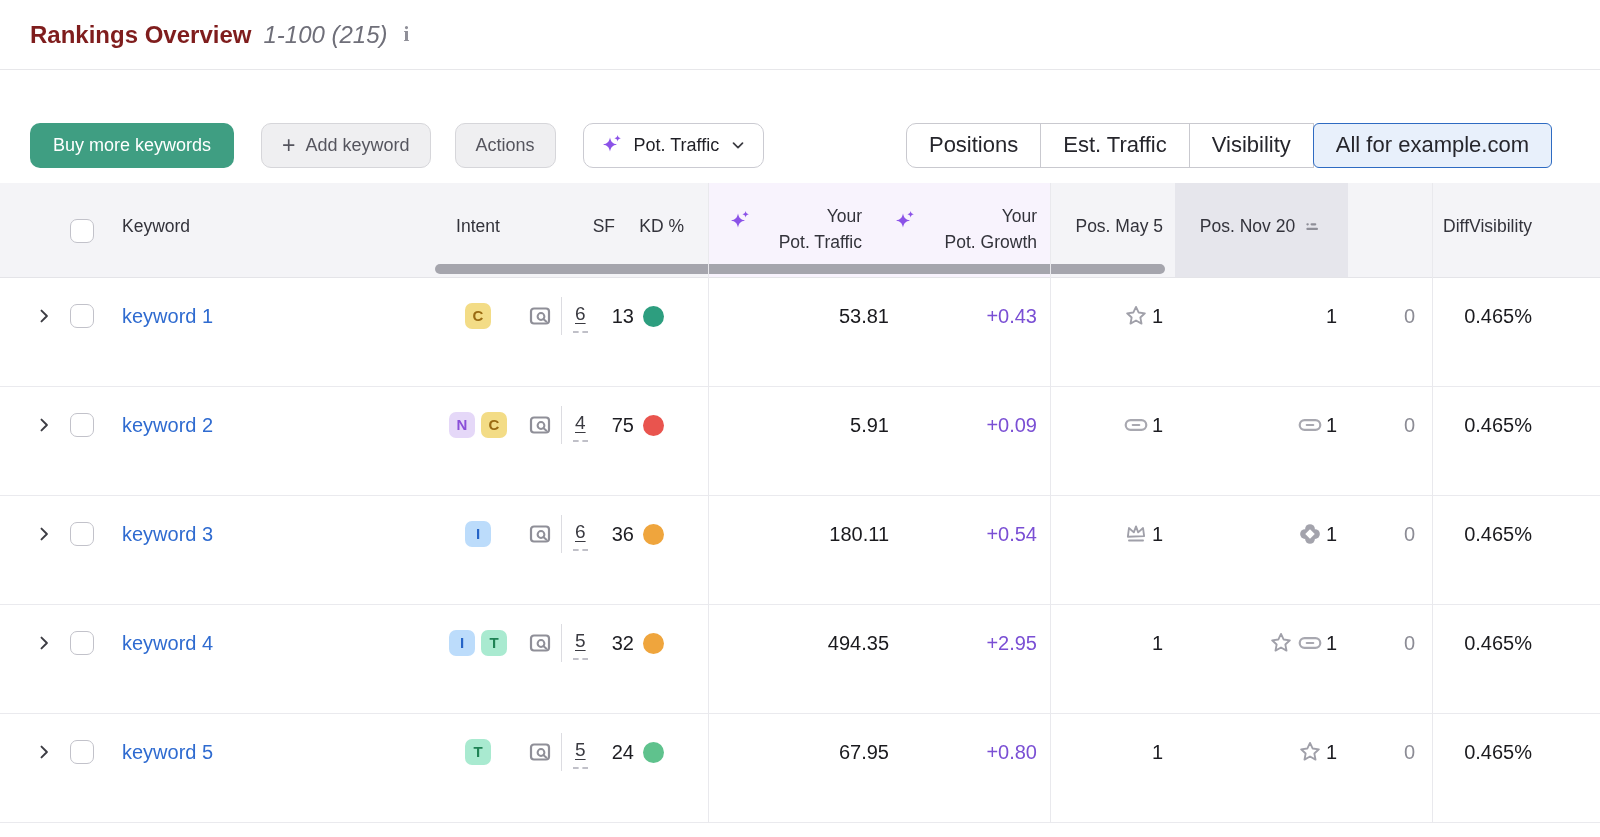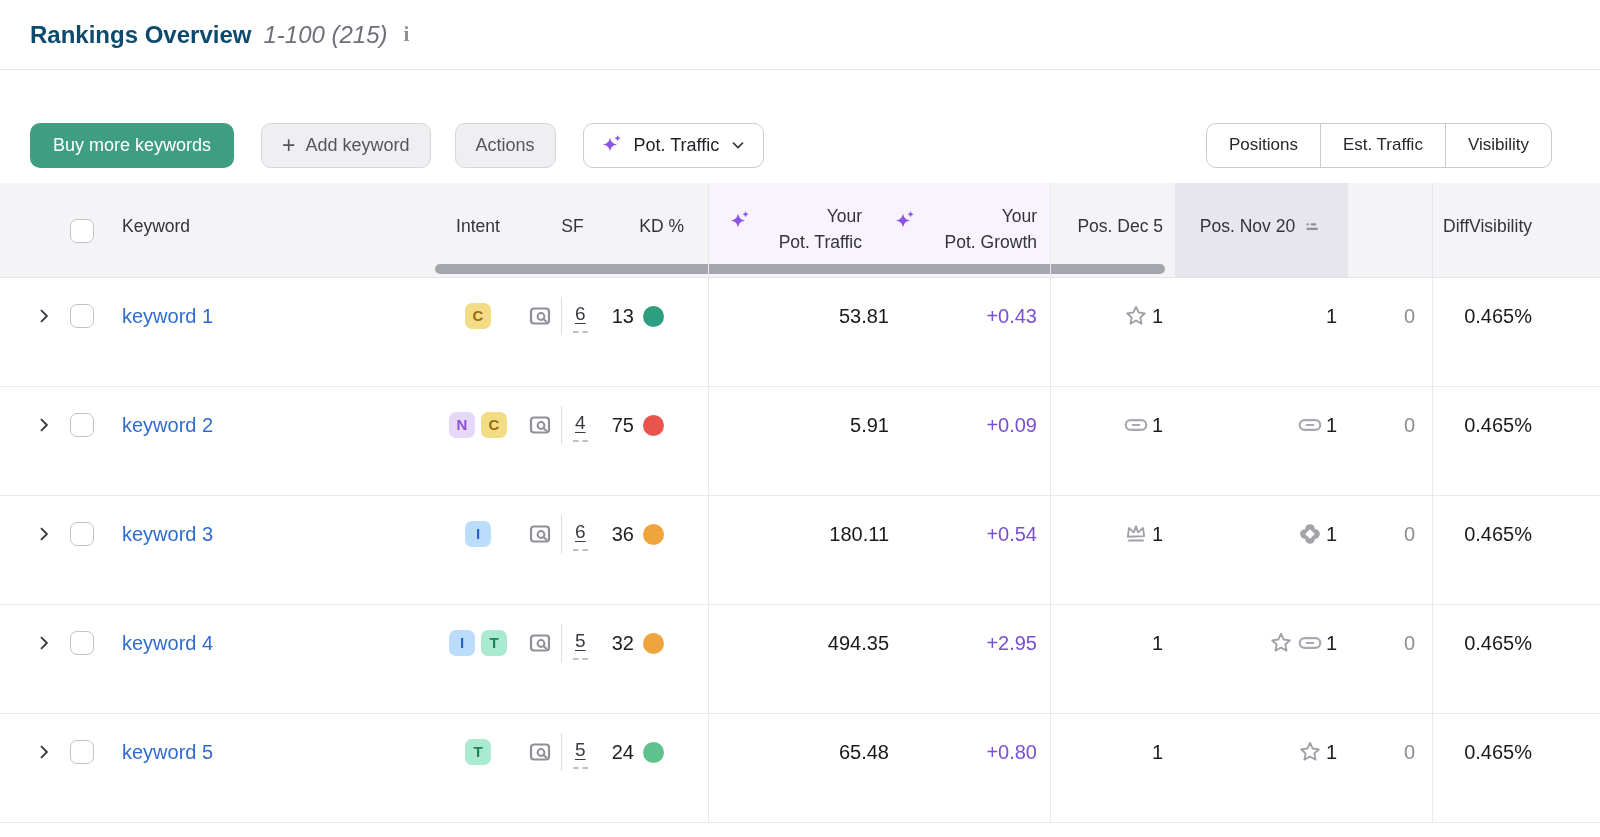--- a/index.html
+++ b/index.html
@@ -2,35 +2,35 @@
 <html><head>
 <meta charset="utf-8">
 <style>
   * { margin:0; padding:0; box-sizing:border-box; }
   html,body { background:#fff; }
   body { font-family:"Liberation Sans","DejaVu Sans",sans-serif; color:#1d1d22; }
   .app { position:relative; width:1600px; height:837px; background:#fff; overflow:hidden; }
 
   
   .titlebar { height:70px; border-bottom:1px solid #e7e7ea; display:flex; align-items:center; padding-left:30px; gap:12px; }
-  .title { font-size:24px; font-weight:700; color:#0c4a6e; }
+  .title { font-size:24px; font-weight:700; color:#7f1d1d; }
   .range { font-size:24px; color:#6f6f79;font-style:italic; }
   .info-i { font-family:"Liberation Serif","DejaVu Serif",serif; font-style:normal; font-weight:700; font-size:21px; color:#8f8f98; padding:0 4px; cursor:pointer; }
 
   
   .toolbar { display:flex; align-items:center; padding:37px 48px 0 30px; height:113px; }
   .btn { height:45px; display:inline-flex; align-items:center; border-radius:10px; font-size:18px; cursor:pointer; }
   .btn-buy { background:#3f9e82; color:#fff; padding:0 23px; border:none; }
   .btn-gray { background:#efeff1; border:1px solid #d6d6da; color:#55555e; padding:0 20px; gap:10px; }
   .btn-add { margin-left:27px; }
   .btn-actions { margin-left:24px; }
   .plus { font-size:23px; line-height:1; color:#55555e; }
   .dropdown { margin-left:27px; background:#fff; border:1px solid #cbcbd2; border-radius:10px; height:45px; display:inline-flex; align-items:center; gap:10px; padding:0 16px; font-size:18px; color:#1f1f26; cursor:pointer; }
   .tabs { margin-left:auto; display:flex; }
-  .tab { height:45px; display:flex; align-items:center; padding:0 22px; background:#fff; border:1px solid #c9c9cf; margin-left:-1px; font-size:17px; color:#26262c; cursor:pointer; position:relative; }
+  .tab { height:45px; display:flex; align-items:center; padding:0 22px; background:#fff; border:1px solid #c9c9cf; margin-left:-1px; font-size:22px; color:#26262c; cursor:pointer; position:relative; }
   .tab:first-child { border-radius:10px 0 0 10px; margin-left:0; }
   .tab:last-child { border-radius:0 10px 10px 0; }
   .tab.selected { background:#e8f0fb; border:1.5px solid #2e6bc2; border-radius:6px; z-index:2; }
 
   
   .tablewrap { position:relative; }
   .colline { position:absolute; top:0; bottom:0; width:1px; background:#e9e9ed; z-index:3; pointer-events:none; }
   .thead { position:relative; height:95px; background:#f4f4f7; border-bottom:1px solid #e4e4e8; font-size:17.5px; color:#33333b; z-index:1; }
   .thead .hc { position:absolute; top:33px; cursor:pointer; }
   .purpleblock { position:absolute; left:708px; width:342px; top:0; bottom:0; background:#f8f3fd; }
@@ -95,53 +95,54 @@
       <span>Pot. Traffic</span>
       <svg width="18" height="18" viewBox="0 0 24 24">
           <path d="M6 9.5l6 6 6-6" fill="none" stroke="#3c3c43" stroke-width="2.3" stroke-linecap="round" stroke-linejoin="round"></path>
         </svg>
     </div>
 
     <div class="tabs">
       <div class="tab">Positions</div>
       <div class="tab">Est. Traffic</div>
       <div class="tab">Visibility</div>
+      <div class="tab selected">All for example.com</div>
     </div>
   </div>
 
   <div class="tablewrap">
     <div class="colline" style="left:708px"></div>
     <div class="colline" style="left:1050px"></div>
     <div class="colline" style="left:1432px"></div>
 
     <div class="thead">
       <div class="purpleblock"></div>
       <div class="novblock"></div>
 
       <span class="cb" role="checkbox"></span>
       <div class="hc" style="left:122px">Keyword</div>
       <div class="hc" style="left:430px;width:96px;text-align:center">Intent</div>
-      <div class="hc" style="left:530px;width:85px;text-align:center">SF</div>
+      <div class="hc" style="left:530px;width:85px;text-align:right">SF</div>
       <div class="hc" style="left:580px;width:104px;text-align:right">KD %</div>
 
       <svg class="ico" viewBox="0 0 24 24" style="position:absolute;left:728px;top:26px">
           <path d="M10 4.5c.9 4.4 2.6 6.1 7 7-4.4.9-6.1 2.6-7 7-.9-4.4-2.6-6.1-7-7 4.4-.9 6.1-2.6 7-7z" fill="#8b52e8"></path>
           <path d="M17.6 2c.4 2 1.2 2.8 3.2 3.2-2 .4-2.8 1.2-3.2 3.2-.4-2-1.2-2.8-3.2-3.2 2-.4 2.8-1.2 3.2-3.2z" fill="#8b52e8"></path>
         </svg>
       <div class="hc pre2" style="left:757px;width:105px">Your
 Pot. Traffic</div>
 
       <svg class="ico" viewBox="0 0 24 24" style="position:absolute;left:893px;top:26px">
           <path d="M10 4.5c.9 4.4 2.6 6.1 7 7-4.4.9-6.1 2.6-7 7-.9-4.4-2.6-6.1-7-7 4.4-.9 6.1-2.6 7-7z" fill="#8b52e8"></path>
           <path d="M17.6 2c.4 2 1.2 2.8 3.2 3.2-2 .4-2.8 1.2-3.2 3.2-.4-2-1.2-2.8-3.2-3.2 2-.4 2.8-1.2 3.2-3.2z" fill="#8b52e8"></path>
         </svg>
       <div class="hc pre2" style="left:925px;width:112px">Your
 Pot. Growth</div>
 
-      <div class="hc" style="left:1053px;width:110px;text-align:right">Pos. Dec 5</div>
+      <div class="hc" style="left:1053px;width:110px;text-align:right">Pos. May 5</div>
       <div class="hc" style="left:1175px;width:173px;display:flex;justify-content:center;align-items:center;gap:8px">
         <span>Pos. Nov 20</span>
         <svg width="20" height="20" viewBox="0 0 24 24">
             <rect x="4" y="7.5" width="3" height="2.6" rx="1.3" fill="#8f8f98"></rect>
             <rect x="9" y="7.5" width="7" height="2.6" rx="1.3" fill="#8f8f98"></rect>
             <rect x="4" y="13" width="14" height="2.6" rx="1.3" fill="#8f8f98"></rect>
           </svg>
       </div>
       <div class="hc" style="left:1409px;width:60px;text-align:right">Diff</div>
       <div class="hc" style="left:1432px;width:100px;text-align:right">Visibility</div>
@@ -333,21 +334,21 @@
             <circle cx="13" cy="12.5" r="3.4" fill="none" stroke="#8f8f98" stroke-width="2"></circle>
             <path d="M15.6 15.2l2.6 2.4" stroke="#8f8f98" stroke-width="2" stroke-linecap="round"></path>
           </svg>
         <span class="sfdiv"></span>
         <span class="sfnum">5</span>
       </div>
       <div class="cell kd">
         <span>24</span>
         <span class="dot lg"></span>
       </div>
-      <div class="cell traffic r">65.48</div>
+      <div class="cell traffic r">67.95</div>
       <div class="cell growth r">+0.80</div>
       <div class="cell jun5 posflex">
         <span>1</span>
       </div>
       <div class="cell nov20 posflex">
         <svg class="ico26" viewBox="0 0 24 24">
             <path d="M12 3.6l2.5 5.2 5.7.7-4.2 3.9 1.1 5.6-5.1-2.8-5.1 2.8 1.1-5.6-4.2-3.9 5.7-.7z" fill="none" stroke="#a0a0a9" stroke-width="1.7" stroke-linejoin="round"></path>
           </svg>
         <span>1</span>
       </div>

